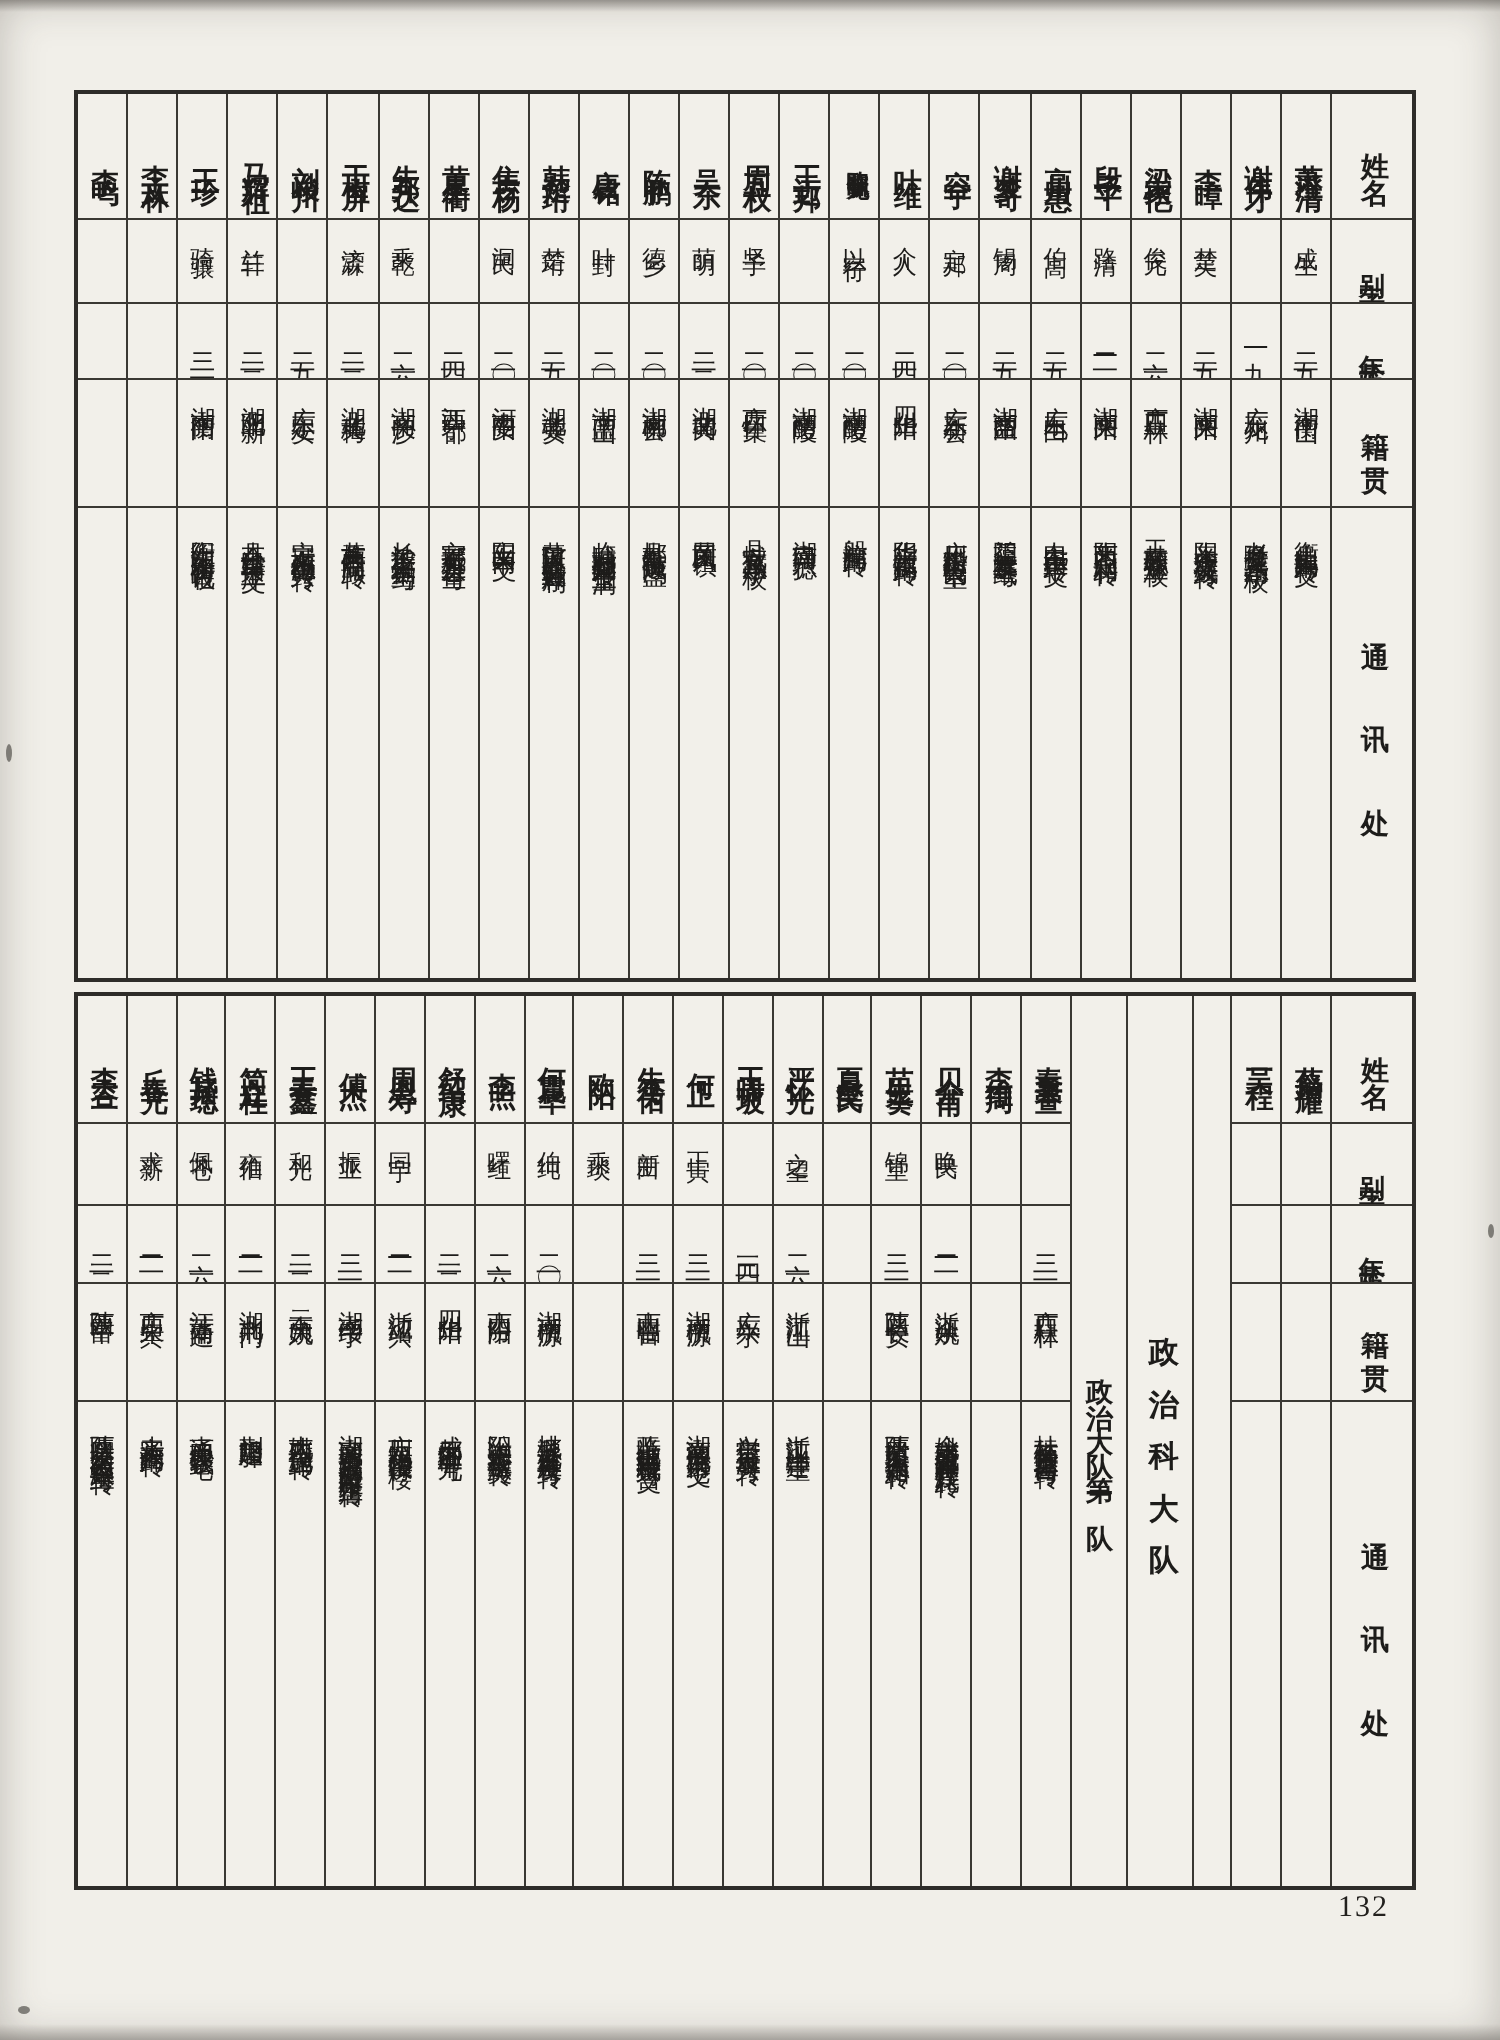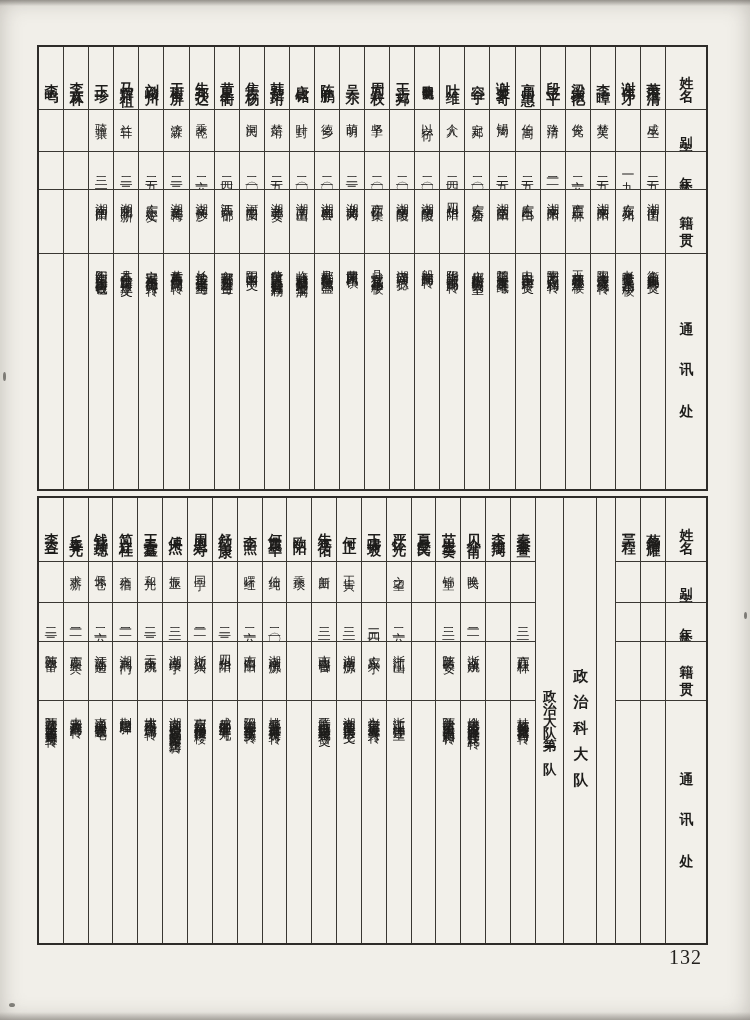--- a/index.html
+++ b/index.html
@@ -81,21 +81,21 @@
     writing-mode:vertical-rl;text-orientation:upright;line-height:1;white-space:pre;
   }
   .empty-col{flex:.75 1 0;}
   .section-col.sec-short{flex:1.35 1 0;}
   .section-col.sec-short span{font-size:15px;font-weight:bold;letter-spacing:26px;}
   .section-col.sec-long{flex:1.15 1 0;}
   .section-col.sec-long span{font-size:13.5px;font-weight:bold;letter-spacing:12px;}
 
   .page-number{
     position:absolute;left:669px;top:946px;
-    font-size:20px;letter-spacing:1px;color:#23211e;
+    font-size:15px;letter-spacing:1px;color:#23211e;
   }
 </style>
 </head>
 <body>
 
 <div class="page">
   <div class="edge-top"></div>
   <div class="edge-bottom"></div>
   <div class="speck" style="left:9px;top:1003px;width:6px;height:4px;"></div>
   <div class="speck" style="left:3px;top:372px;width:3px;height:9px;"></div>

